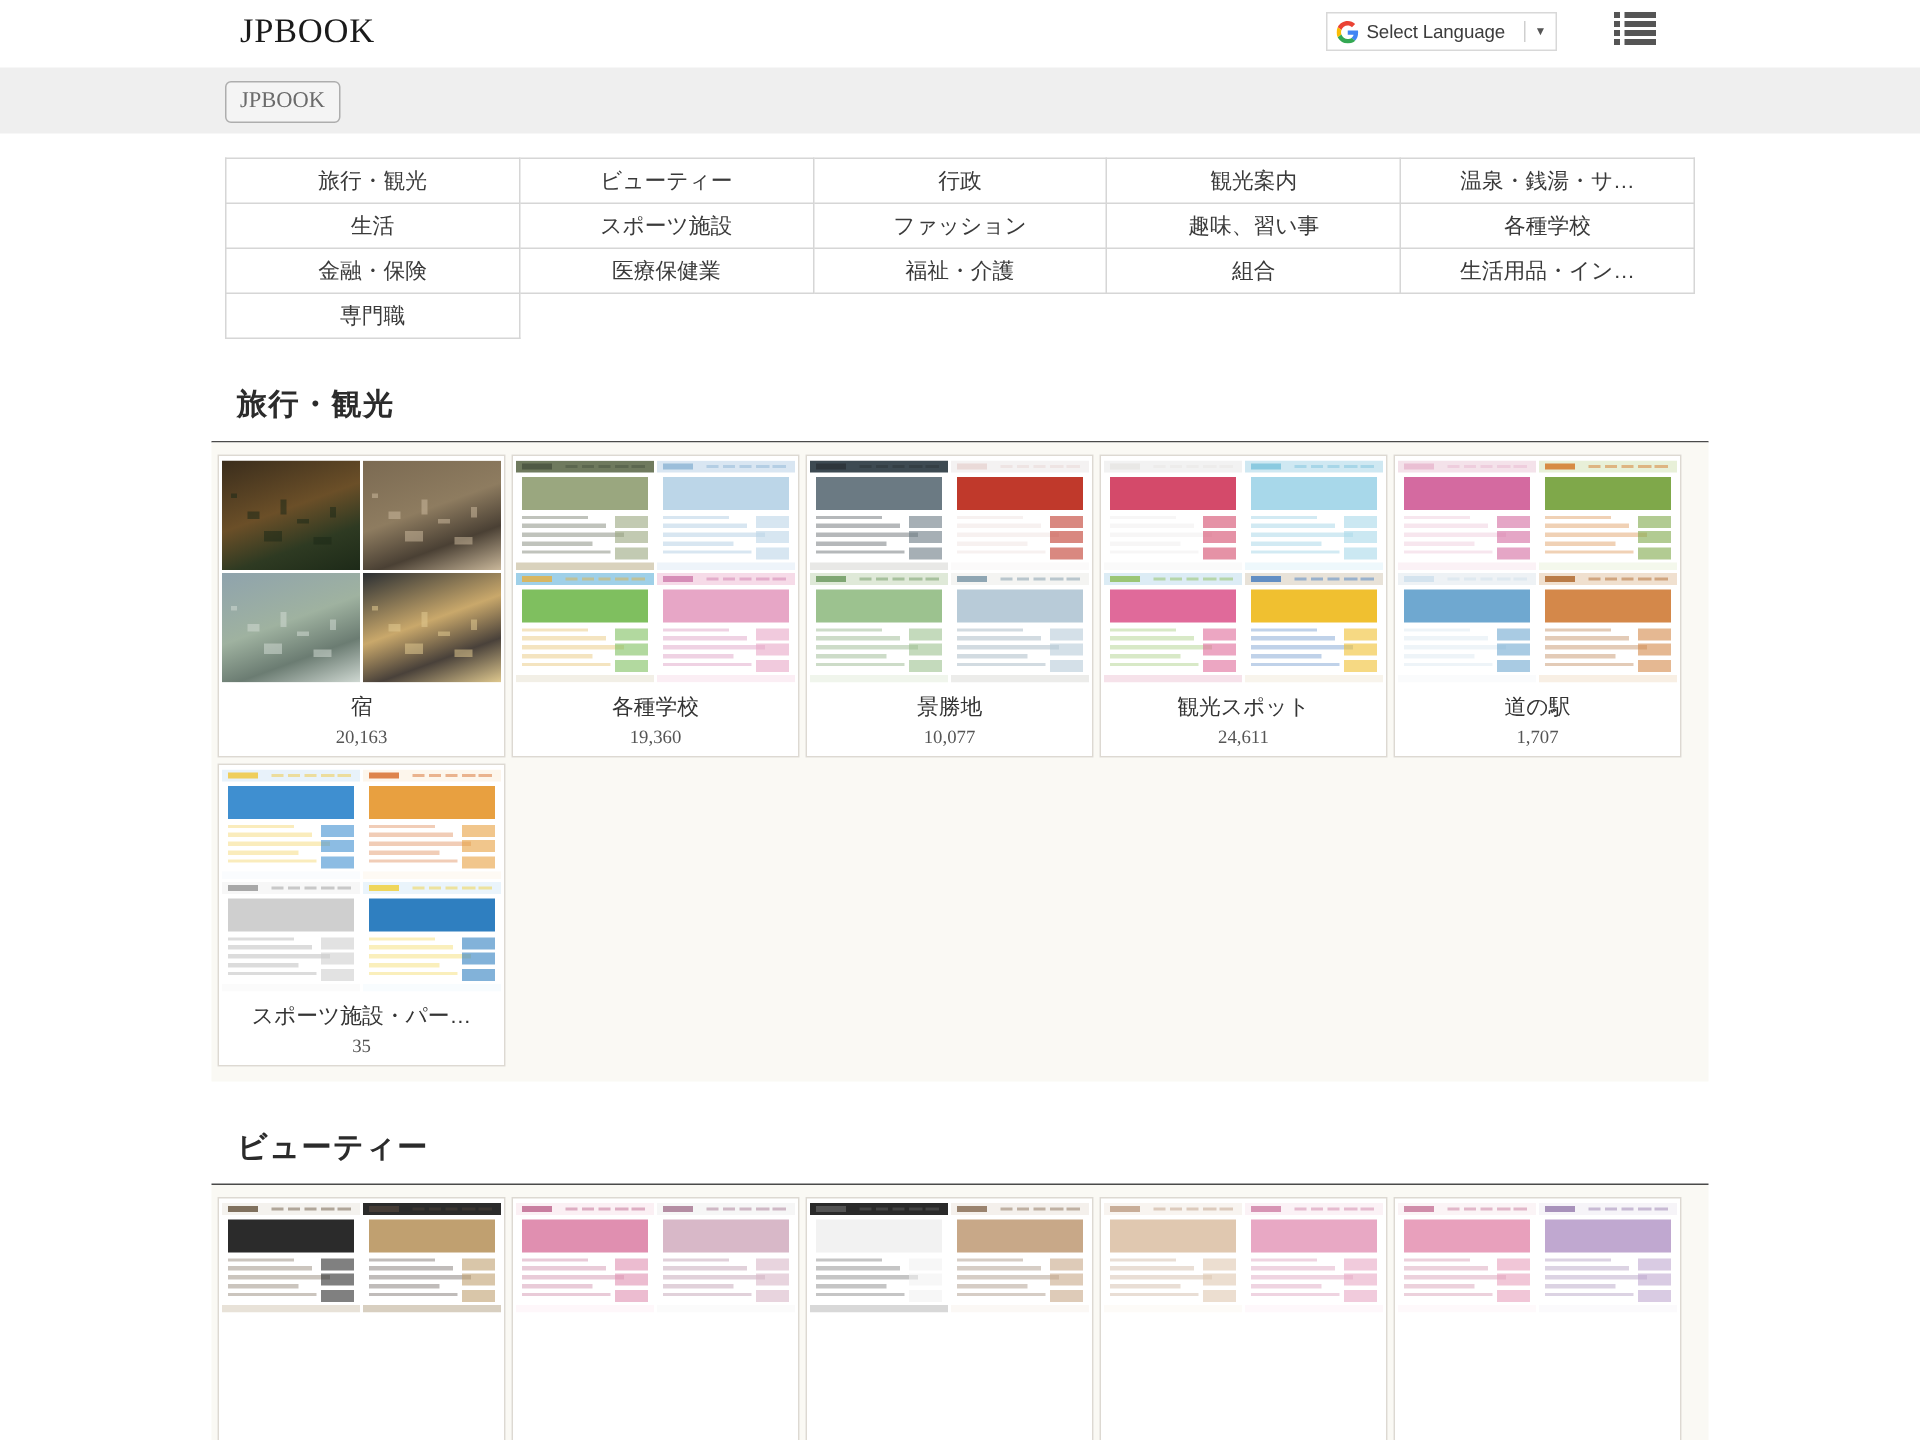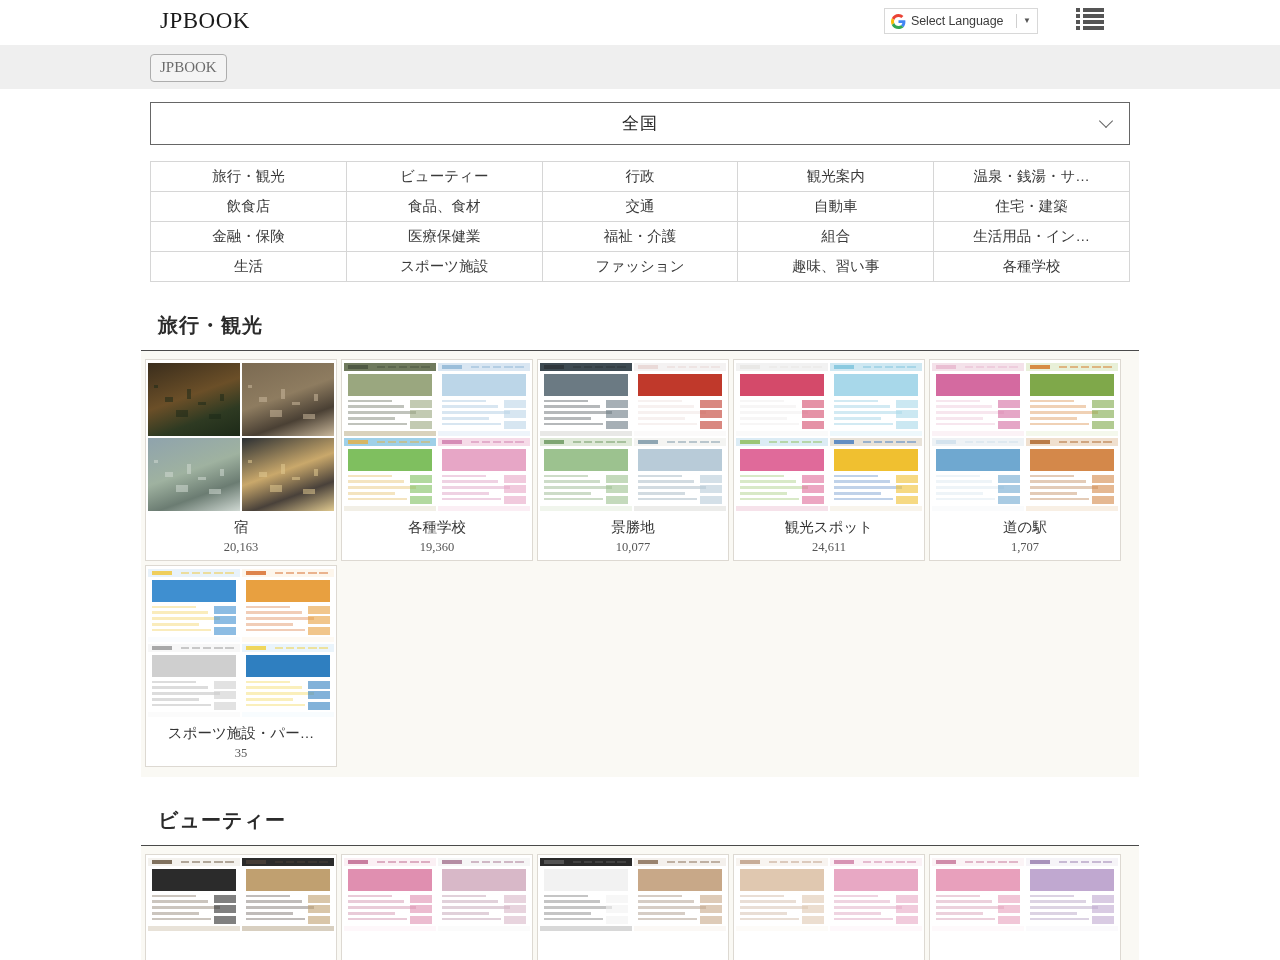--- a/index.html
+++ b/index.html
@@ -288,56 +288,50 @@
         </div>
     </div>
   </div>
 
   <div class="crumb-bar">
     <div class="crumb-inner">
       <span class="crumb-btn">JPBOOK</span>
     </div>
   </div>
 
-  <div class="region-wrap">
-    <div class="region-select">
-      <span class="region-text">全国</span>
-      <span class="region-caret"></span>
-    </div>
-  </div>
 
   <table class="cat-table">
     <tbody>
       <tr>
         <td>旅行・観光</td>
         <td>ビューティー</td>
         <td>行政</td>
         <td>観光案内</td>
         <td>温泉・銭湯・サ…</td>
       </tr>
       <tr>
-        <td>飲食店</td>
-        <td>食品、食材</td>
-        <td>交通</td>
-        <td>自動車</td>
-        <td>住宅・建築</td>
+        <td>生活</td>
+        <td>スポーツ施設</td>
+        <td>ファッション</td>
+        <td>趣味、習い事</td>
+        <td>各種学校</td>
       </tr>
       <tr>
         <td>金融・保険</td>
         <td>医療保健業</td>
         <td>福祉・介護</td>
         <td>組合</td>
         <td>生活用品・イン…</td>
       </tr>
       <tr>
-        <td>生活</td>
-        <td>スポーツ施設</td>
-        <td>ファッション</td>
-        <td>趣味、習い事</td>
-        <td>各種学校</td>
+        <td>専門職</td>
+        <td class="empty"></td>
+        <td class="empty"></td>
+        <td class="empty"></td>
+        <td class="empty"></td>
       </tr>
     </tbody>
   </table>
 
   <div class="section">
     <div class="section-head">旅行・観光</div>
     <div class="section-rule"></div>
     <div class="card-grid" id="grid-0">
         <div class="card">
           <div class="thumb">

